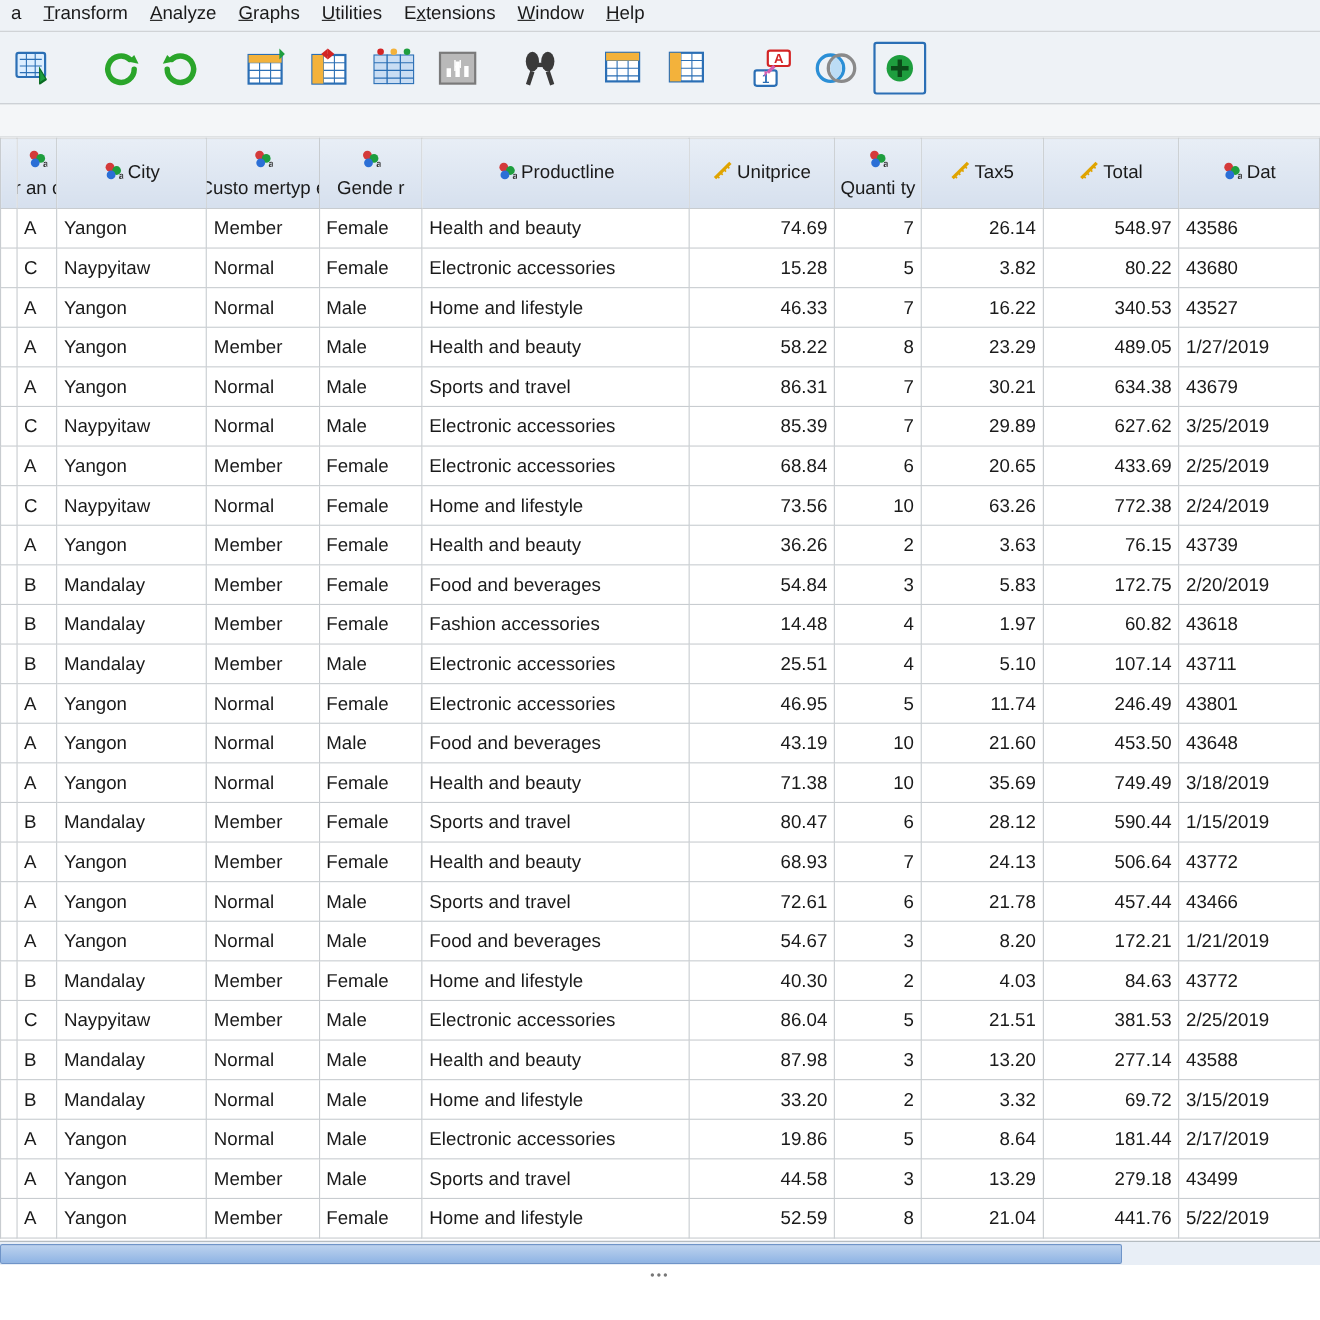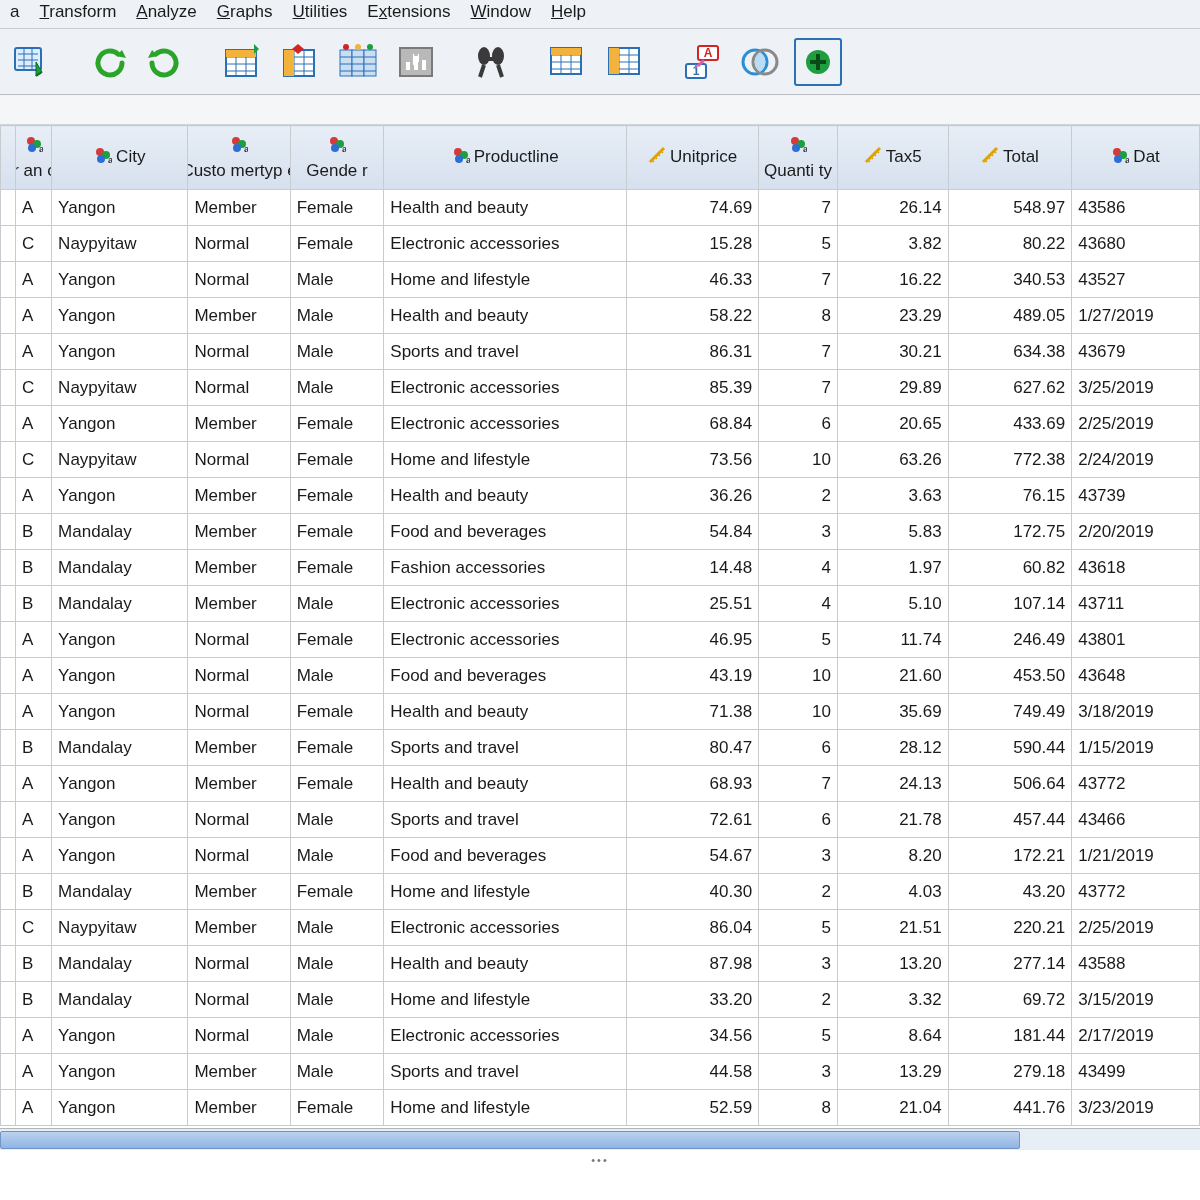--- a/index.html
+++ b/index.html
@@ -614,34 +614,34 @@
         <tr>
           <td class="txt-l"></td>
           <td class="txt-l">B</td>
           <td class="txt-l">Mandalay</td>
           <td class="txt-l">Member</td>
           <td class="txt-l">Female</td>
           <td class="txt-l">Home and lifestyle</td>
           <td class="txt-r">40.30</td>
           <td class="txt-r">2</td>
           <td class="txt-r">4.03</td>
-          <td class="txt-r">43.20</td>
+          <td class="txt-r">84.63</td>
           <td class="txt-l">43772</td>
         </tr>
         <tr>
           <td class="txt-l"></td>
           <td class="txt-l">C</td>
           <td class="txt-l">Naypyitaw</td>
           <td class="txt-l">Member</td>
           <td class="txt-l">Male</td>
           <td class="txt-l">Electronic accessories</td>
           <td class="txt-r">86.04</td>
           <td class="txt-r">5</td>
           <td class="txt-r">21.51</td>
-          <td class="txt-r">220.21</td>
+          <td class="txt-r">381.53</td>
           <td class="txt-l">2/25/2019</td>
         </tr>
         <tr>
           <td class="txt-l"></td>
           <td class="txt-l">B</td>
           <td class="txt-l">Mandalay</td>
           <td class="txt-l">Normal</td>
           <td class="txt-l">Male</td>
           <td class="txt-l">Health and beauty</td>
           <td class="txt-r">87.98</td>
@@ -663,21 +663,21 @@
           <td class="txt-r">69.72</td>
           <td class="txt-l">3/15/2019</td>
         </tr>
         <tr>
           <td class="txt-l"></td>
           <td class="txt-l">A</td>
           <td class="txt-l">Yangon</td>
           <td class="txt-l">Normal</td>
           <td class="txt-l">Male</td>
           <td class="txt-l">Electronic accessories</td>
-          <td class="txt-r">34.56</td>
+          <td class="txt-r">19.86</td>
           <td class="txt-r">5</td>
           <td class="txt-r">8.64</td>
           <td class="txt-r">181.44</td>
           <td class="txt-l">2/17/2019</td>
         </tr>
         <tr>
           <td class="txt-l"></td>
           <td class="txt-l">A</td>
           <td class="txt-l">Yangon</td>
           <td class="txt-l">Member</td>
@@ -693,21 +693,21 @@
           <td class="txt-l"></td>
           <td class="txt-l">A</td>
           <td class="txt-l">Yangon</td>
           <td class="txt-l">Member</td>
           <td class="txt-l">Female</td>
           <td class="txt-l">Home and lifestyle</td>
           <td class="txt-r">52.59</td>
           <td class="txt-r">8</td>
           <td class="txt-r">21.04</td>
           <td class="txt-r">441.76</td>
-          <td class="txt-l">3/23/2019</td>
+          <td class="txt-l">5/22/2019</td>
         </tr>
       </tbody>
   </table>
 </div>
 
 <div class="hscroll">
   <div class="thumb"></div>
 </div>
 <div class="footer-pad">
   <div style="text-align:center;color:#777;font-size:11px;letter-spacing:2px;margin-top:4px;">•••</div>

